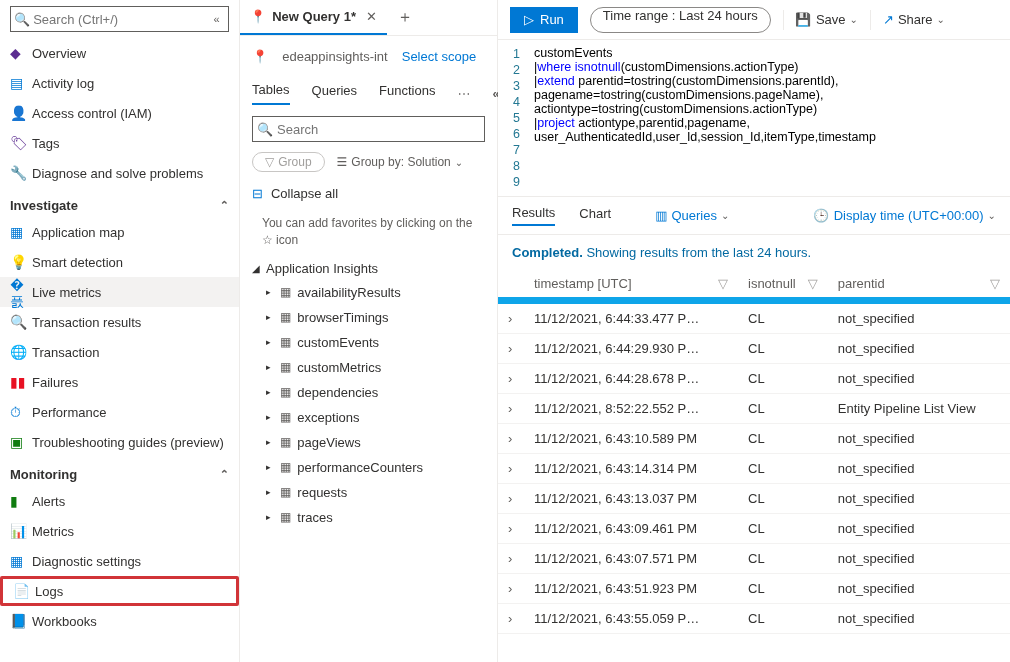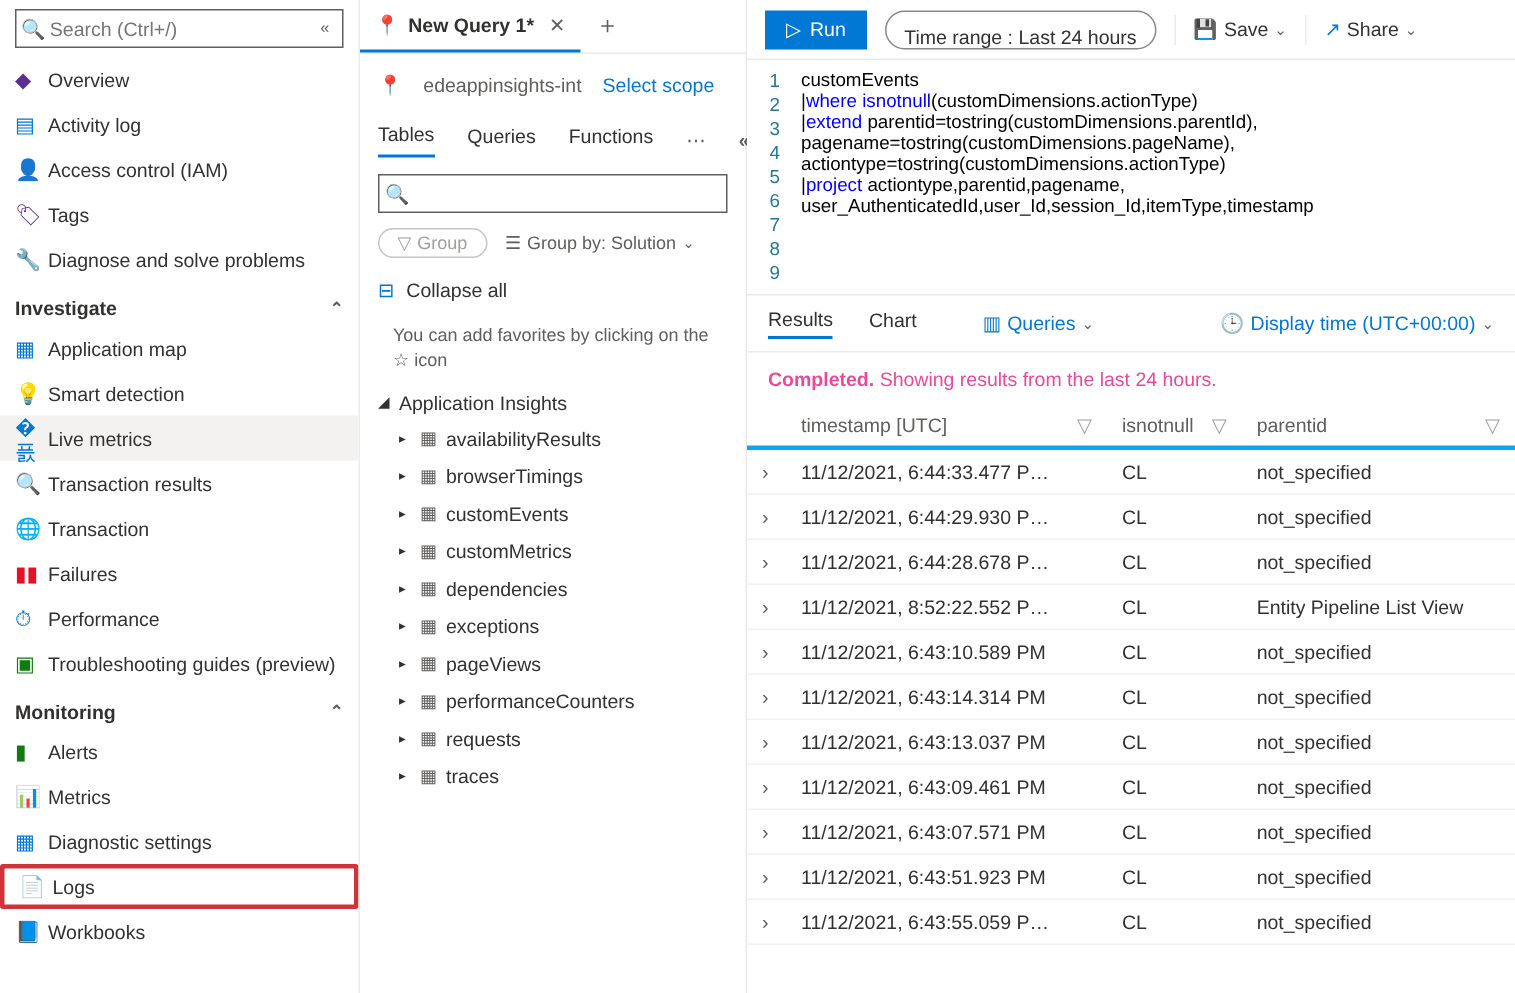--- a/index.html
+++ b/index.html
@@ -71,45 +71,45 @@
   .tree .grp .car { font-size:10px; color:#323130; width:10px;}
   .tree ul { list-style:none; padding-left: 14px;}
   .tree li { display:flex; align-items:center; gap:6px; padding:5px 0; cursor:pointer; color:#323130;}
   .tree li .car { font-size:9px; color:#323130; width:8px;}
   .tree li .tbl { color:#605e5c; font-size:12px;}
 
   
   .main { flex:1; display:flex; flex-direction:column; }
   .toolbar { display:flex; align-items:center; height:40px; border-bottom:1px solid #edebe9; padding:0 12px; gap:12px;}
   .runbtn { background:#0078d4; color:#fff; border:none; height:26px; padding:0 14px; display:flex; align-items:center; gap:6px; cursor:pointer; font-size:13px;}
-  .timerange { border:1px solid #8a8886; border-radius:14px; height:26px; padding:0 12px; display:flex; align-items:flex-end; color:#323130; cursor:pointer;}
+  .timerange { border:1px solid #8a8886; border-radius:14px; height:26px; padding:0 12px; display:flex; align-items:flex-start; color:#323130; cursor:pointer;}
   .toolbtn { display:flex; align-items:center; gap:4px; color:#323130; cursor:pointer;}
   .toolbtn .ic { color:#0078d4;}
   .toolbtn .chev { color:#605e5c; font-size:10px;}
   .divider { width:1px; height:20px; background:#edebe9;}
 
   .editor { display:flex; border-bottom:1px solid #edebe9; font-family: Consolas, monospace; font-size:12.5px; }
   .gutter { width:28px; text-align:right; padding:6px 6px 6px 0; color:#237893; background:#fff;}
   .gutter div { line-height:16px;}
   .code { flex:1; padding:6px 8px; white-space:pre; color:#000;}
   .code .kw1 { color:#0000ff;}
 
   .res-tabs { display:flex; align-items:center; height:38px; padding:0 14px; gap:24px; border-bottom:1px solid #edebe9;}
   .res-tabs .rt { cursor:pointer; padding-bottom:4px;}
   .res-tabs .rt.active { border-bottom:2px solid #0078d4;}
   .res-tabs .colbtn { margin-left:20px; color:#0078d4; display:flex; align-items:center; gap:4px; cursor:pointer;}
   .res-tabs .dispbtn { color:#0078d4; display:flex; align-items:center; gap:4px; cursor:pointer;}
   .res-tabs .chev { color:#605e5c; font-size:10px;}
 
-  .status-row { padding:10px 14px; color:#ec4899;}
+  .status-row { padding:10px 14px; color:#0369a1;}
   .status-row b { font-weight:600;}
 
   .datatable { flex:1; overflow:auto; }
   .datatable table { width:100%; border-collapse:collapse;}
-  .datatable th { text-align:left; font-weight:400; color:#605e5c; padding:6px 10px; border-bottom:3px solid #0ea5e9; font-size:13px;}
+  .datatable th { text-align:left; font-weight:400; color:#605e5c; padding:6px 10px; border-bottom:7px solid #0ea5e9; font-size:13px;}
   .datatable th .fil { float:right; color:#a19f9d;}
   .datatable td { padding:7px 10px; border-bottom:1px solid #f3f2f1; font-size:13px; color:#323130;}
   .datatable .chev { color:#605e5c; width:18px;}
 </style>
 </head>
 <body>
 
 <div class="app">
 
   <div class="sidebar">
@@ -220,20 +220,21 @@
     </div>
     <div class="mid-tabs">
       <span class="mt active">Tables</span>
       <span class="mt">Queries</span>
       <span class="mt">Functions</span>
       <span class="dots">⋯</span>
       <span class="coll">«</span>
     </div>
     <div class="mid-search">
       <span class="mag">🔍</span>
+      <input placeholder="Search" style="">
     </div>
     <div class="mid-filters">
       <div class="pillbtn">
           <span>▽</span>
           <span>Group</span>
         </div>
       <div class="groupby">
           <span>☰</span>
           <span>Group by: Solution</span>
           <span style="font-size:10px;">⌄</span>

